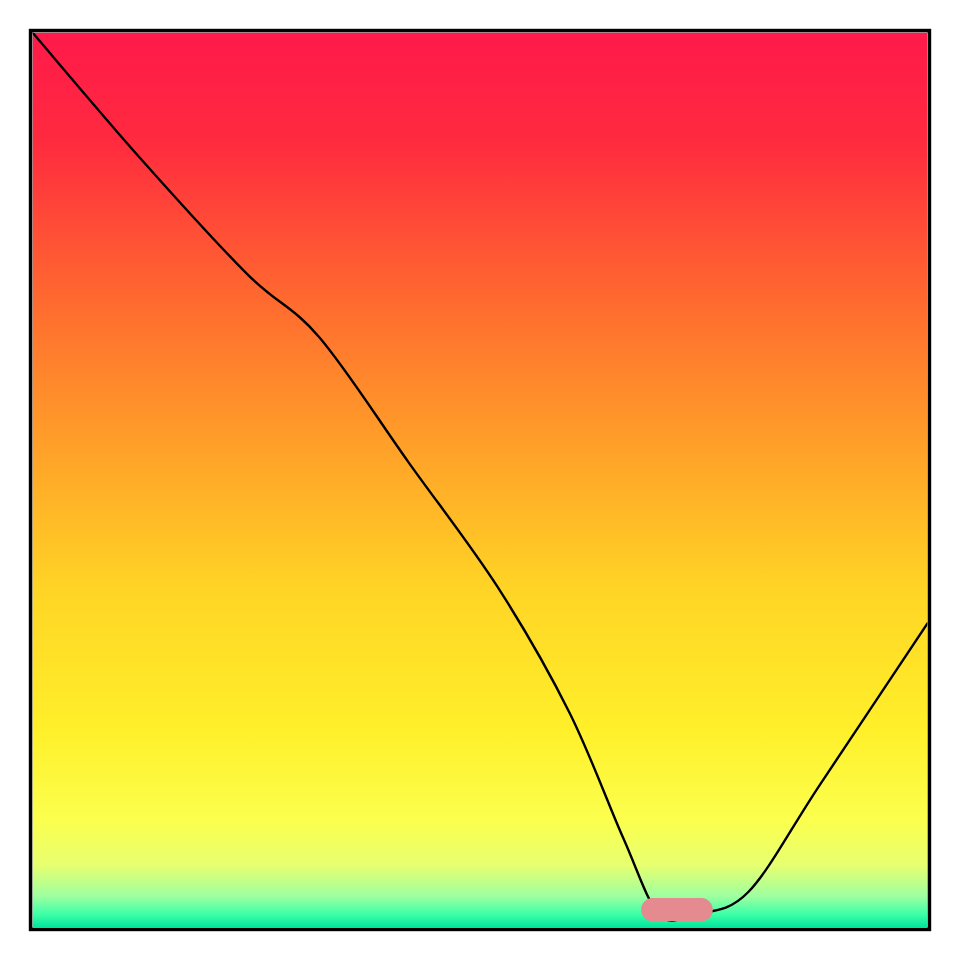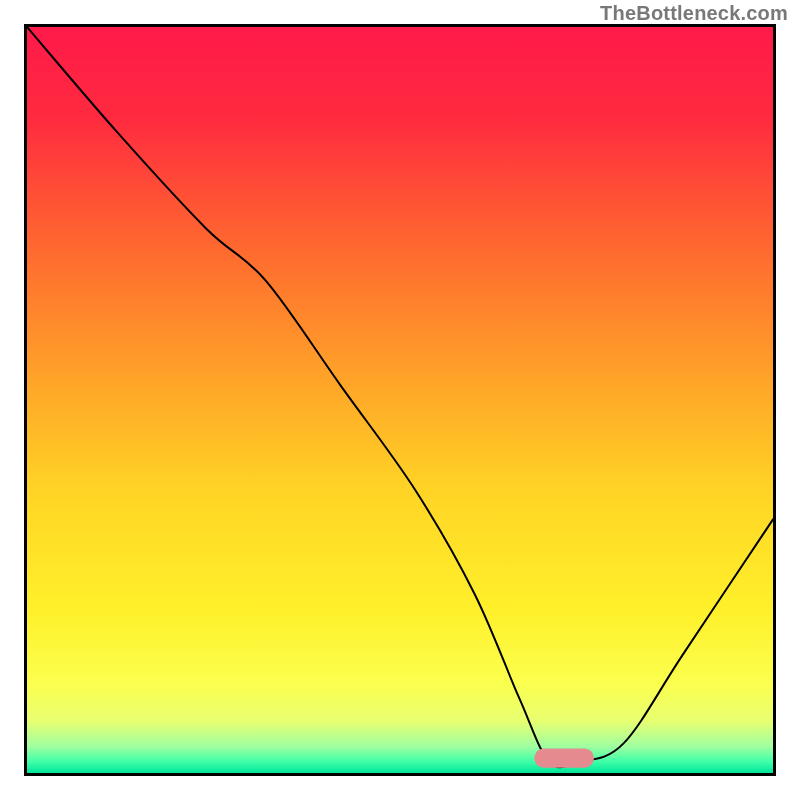--- a/index.html
+++ b/index.html
@@ -41,21 +41,20 @@
     top: 0;
     width: 100%;
     height: 100%;
   }
 </style>
 </head>
 <body>
 
 <div class="chart-container">
 
-  <div class="watermark">TheBottleneck.com</div>
 
   <div class="plot-area">
 
     <svg class="bg" viewBox="0 0 100 100" preserveAspectRatio="none">
       <defs>
         <linearGradient id="lg" x1="0" y1="0" x2="0" y2="1">
             <stop offset="0%" stop-color="#ff1a4a"></stop>
             <stop offset="12%" stop-color="#ff2a3f"></stop>
             <stop offset="30%" stop-color="#ff6a2f"></stop>
             <stop offset="48%" stop-color="#ffa628"></stop>

